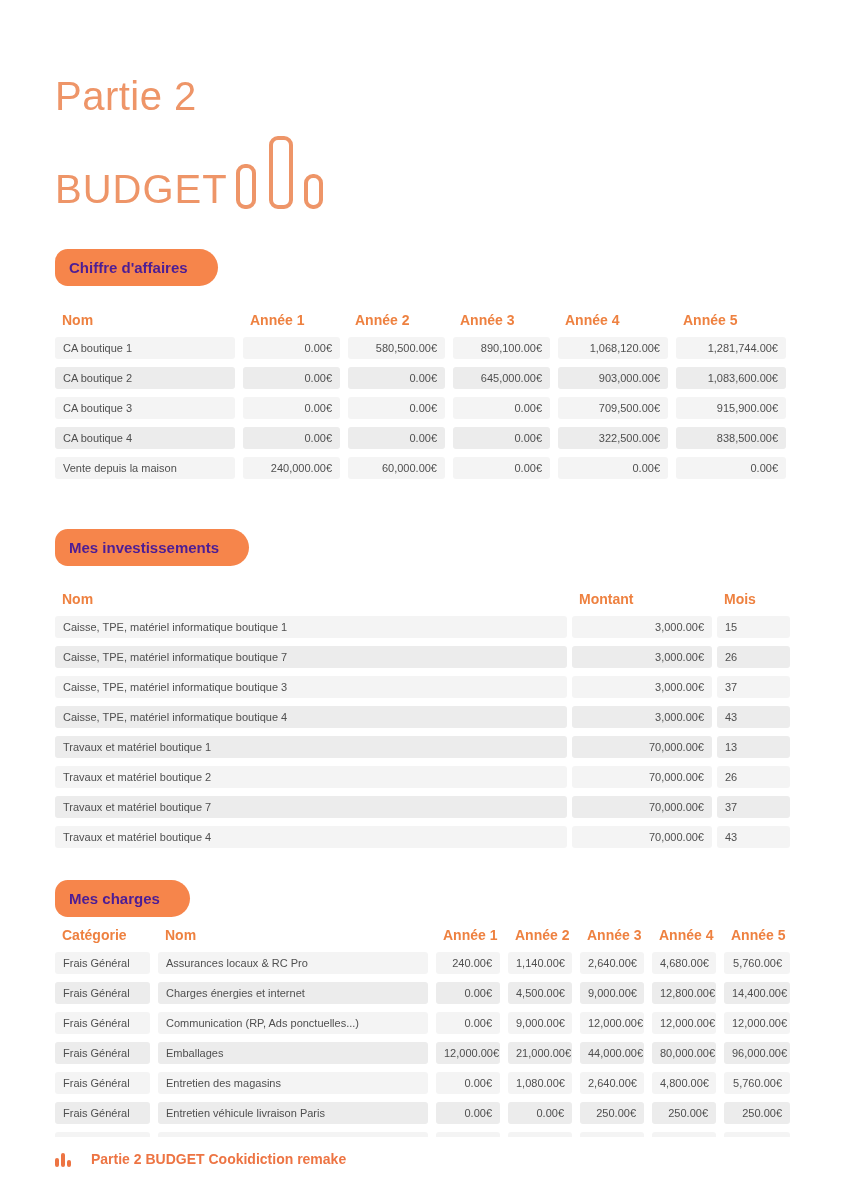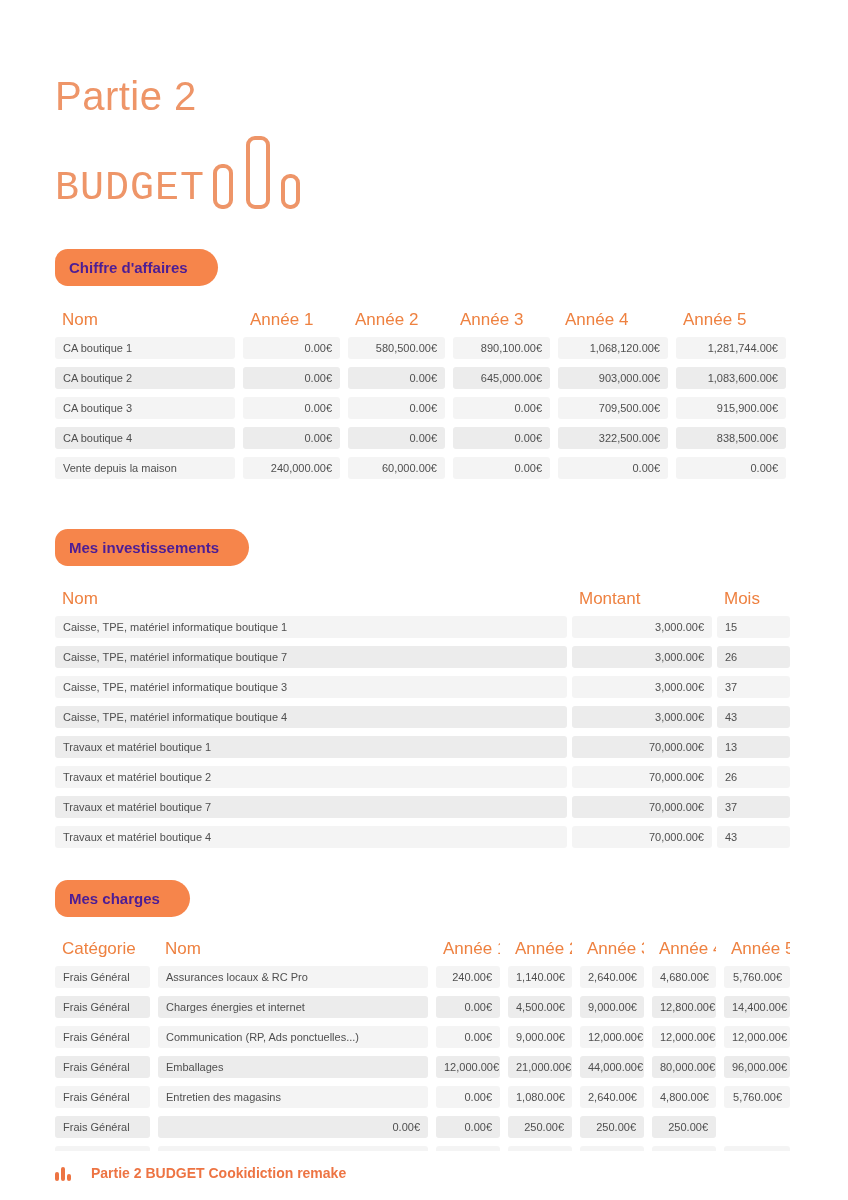--- a/index.html
+++ b/index.html
@@ -25,21 +25,21 @@
   
   h1.page-title{
     font-size:40px;font-weight:300;line-height:1.1;
     color:var(--title);letter-spacing:0.5px;
   }
   .subtitle-row{
     display:flex;align-items:flex-end;margin-top:18px;height:73px;
   }
   h2.page-subtitle{
     font-size:40px;font-weight:300;line-height:1.0;
-    color:var(--title);letter-spacing:1px;font-family:Liberation Mono, monospace;
+    color:var(--title);letter-spacing:1px;
   }
   .logo{
     display:flex;align-items:flex-end;margin-left:8px;height:73px;
   }
   .logo .bar{
     border:4px solid var(--title);border-radius:9px;background:transparent;
   }
   .logo .b1{width:20px;height:45px;margin-right:13px;}
   .logo .b2{width:24px;height:73px;margin-right:11px;}
   .logo .b3{width:19px;height:35px;}
@@ -52,28 +52,28 @@
     padding:0 30px 0 14px;
     border-radius:13px 19px 19px 13px;
   }
   .pill.m1{margin-top:40px;}
   .pill.m2{margin-top:42px;}
   .pill.m3{margin-top:24px;}
   
   .table{width:735px;}
   .t0{margin-top:26px;}
   .t1{margin-top:25px;}
-  .t2{margin-top:24px;}
+  .t2{margin-top:10px;}
   .thead,.tr{display:grid;}
   .t0 .thead,.t0 .tr{grid-template-columns:180px 97px 97px 97px 110px 110px;column-gap:8px;}
   .t1 .thead,.t1 .tr{grid-template-columns:512px 140px 73px;column-gap:5px;}
   .t2 .thead,.t2 .tr{grid-template-columns:95px 270px 64px 64px 64px 64px 66px;column-gap:8px;}
   .thead{margin-bottom:9px;}
   .th{
-    color:var(--header-text);font-size:17px;font-weight:normal;
+    color:var(--header-text);font-size:14px;font-weight:bold;
     padding:0 7px;height:16px;line-height:16px;
     white-space:nowrap;overflow:hidden;
   }
   .tr{margin-bottom:8px;}
   .td{
     height:22px;line-height:22px;
     font-size:11px;color:var(--cell-text);
     padding:0 8px;border-radius:3px;
     white-space:nowrap;overflow:hidden;
   }
@@ -282,20 +282,21 @@
             <div class="td left">Frais Général</div>
             <div class="td left">Entretien des magasins</div>
             <div class="td right">0.00€</div>
             <div class="td right">1,080.00€</div>
             <div class="td right">2,640.00€</div>
             <div class="td right">4,800.00€</div>
             <div class="td right">5,760.00€</div>
           </div>
           <div class="tr even">
             <div class="td left">Frais Général</div>
+            <div class="td left">Entretien véhicule livraison Paris</div>
             <div class="td right">0.00€</div>
             <div class="td right">0.00€</div>
             <div class="td right">250.00€</div>
             <div class="td right">250.00€</div>
             <div class="td right">250.00€</div>
           </div>
           <div class="tr odd clipped">
             <div class="td left"></div>
             <div class="td left"></div>
             <div class="td right"></div>

